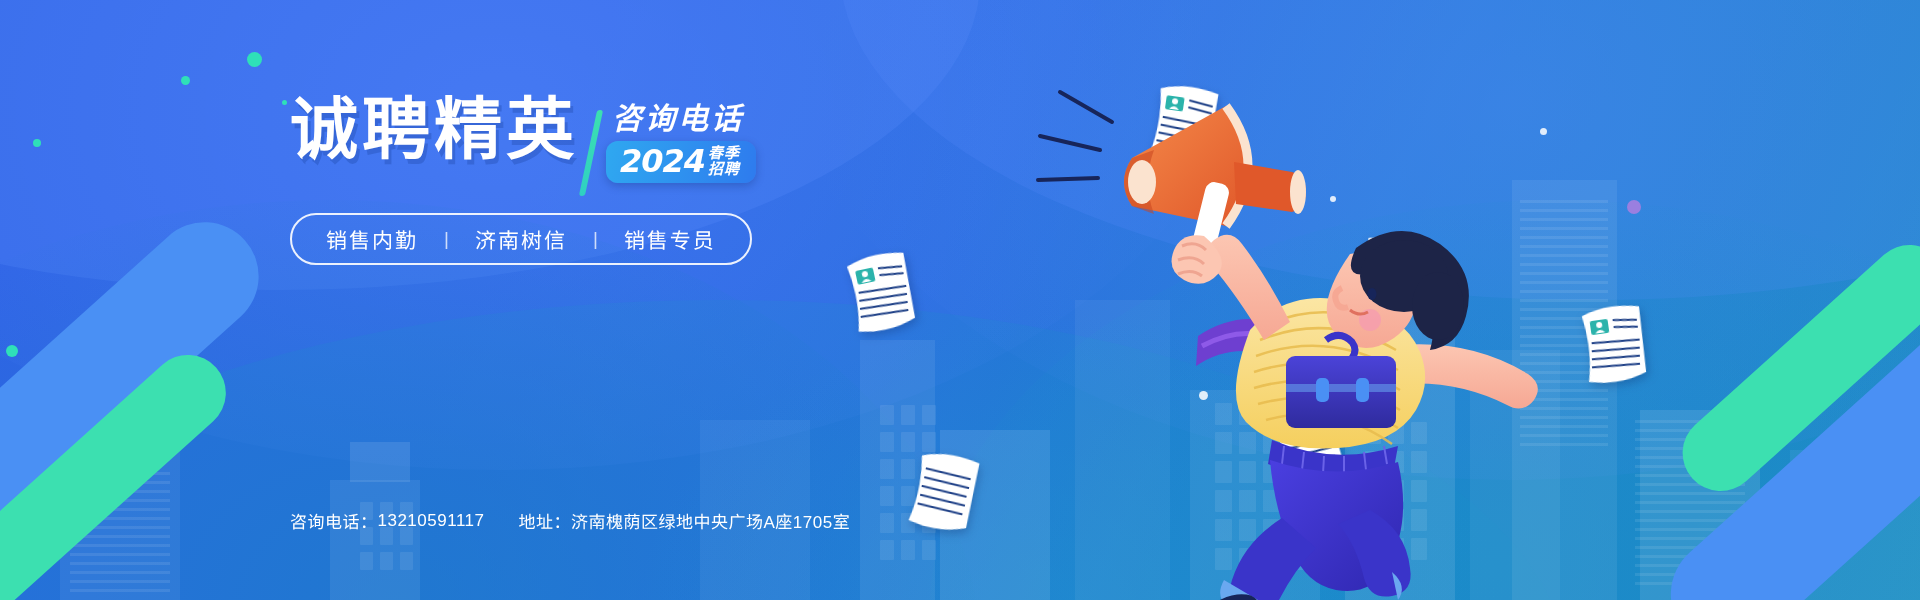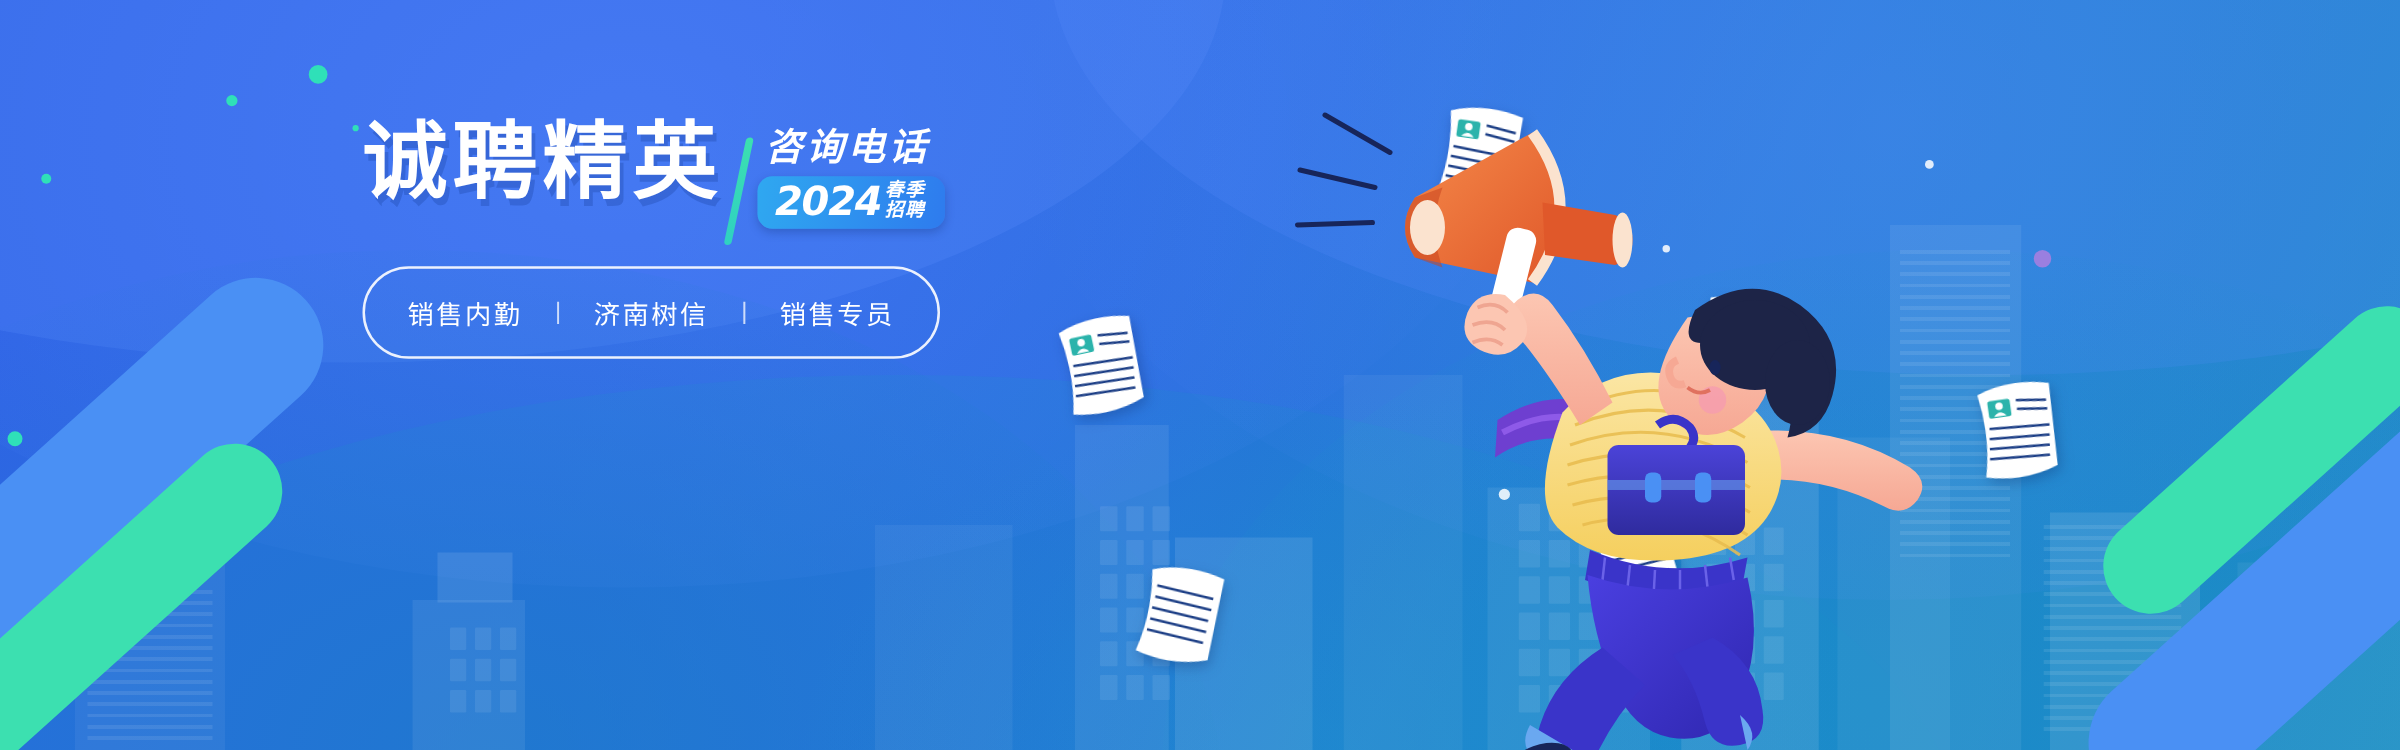--- a/index.html
+++ b/index.html
@@ -102,21 +102,21 @@
   .subtitle{
     margin-top:20px;font-size:48px;color:#ffffff;font-style:italic;
     letter-spacing:5px;white-space:nowrap;
     font-family:"DejaVu Sans","Liberation Sans",sans-serif;
     text-shadow:2px 3px 0 rgba(20,60,150,.18);
   }
 
   .tags{
     margin-top:30px;display:inline-flex;align-items:center;
     border:2px solid rgba(255,255,255,.9);
-    border-radius:999px;padding:20px 34px;
+    border-radius:999px;padding:9px 34px;
   }
   .tag{font-size:21px;color:#fff;letter-spacing:2px;white-space:nowrap;}
   .tag-sep{color:rgba(255,255,255,.75);margin:0 26px;font-size:19px;}
 
   .contact{
     position:absolute;left:290px;top:508px;
     display:flex;align-items:center;
     font-size:17px;color:#ffffff;letter-spacing:.5px;white-space:nowrap;
   }
   .contact .gap{display:inline-block;width:34px;}
@@ -476,14 +476,21 @@
 
     <div class="tags">
       <span class="tag">销售内勤</span>
       <span class="tag-sep">|</span>
       <span class="tag">济南树信</span>
       <span class="tag-sep">|</span>
       <span class="tag">销售专员</span>
     </div>
   </div>
 
+  <div class="contact">
+    <span>咨询电话：</span>
+    <span>13210591117</span>
+    <span class="gap"></span>
+    <span>地址：</span>
+    <span>济南槐荫区绿地中央广场A座1705室</span>
+  </div>
 
 </div>
 
 </body></html>

